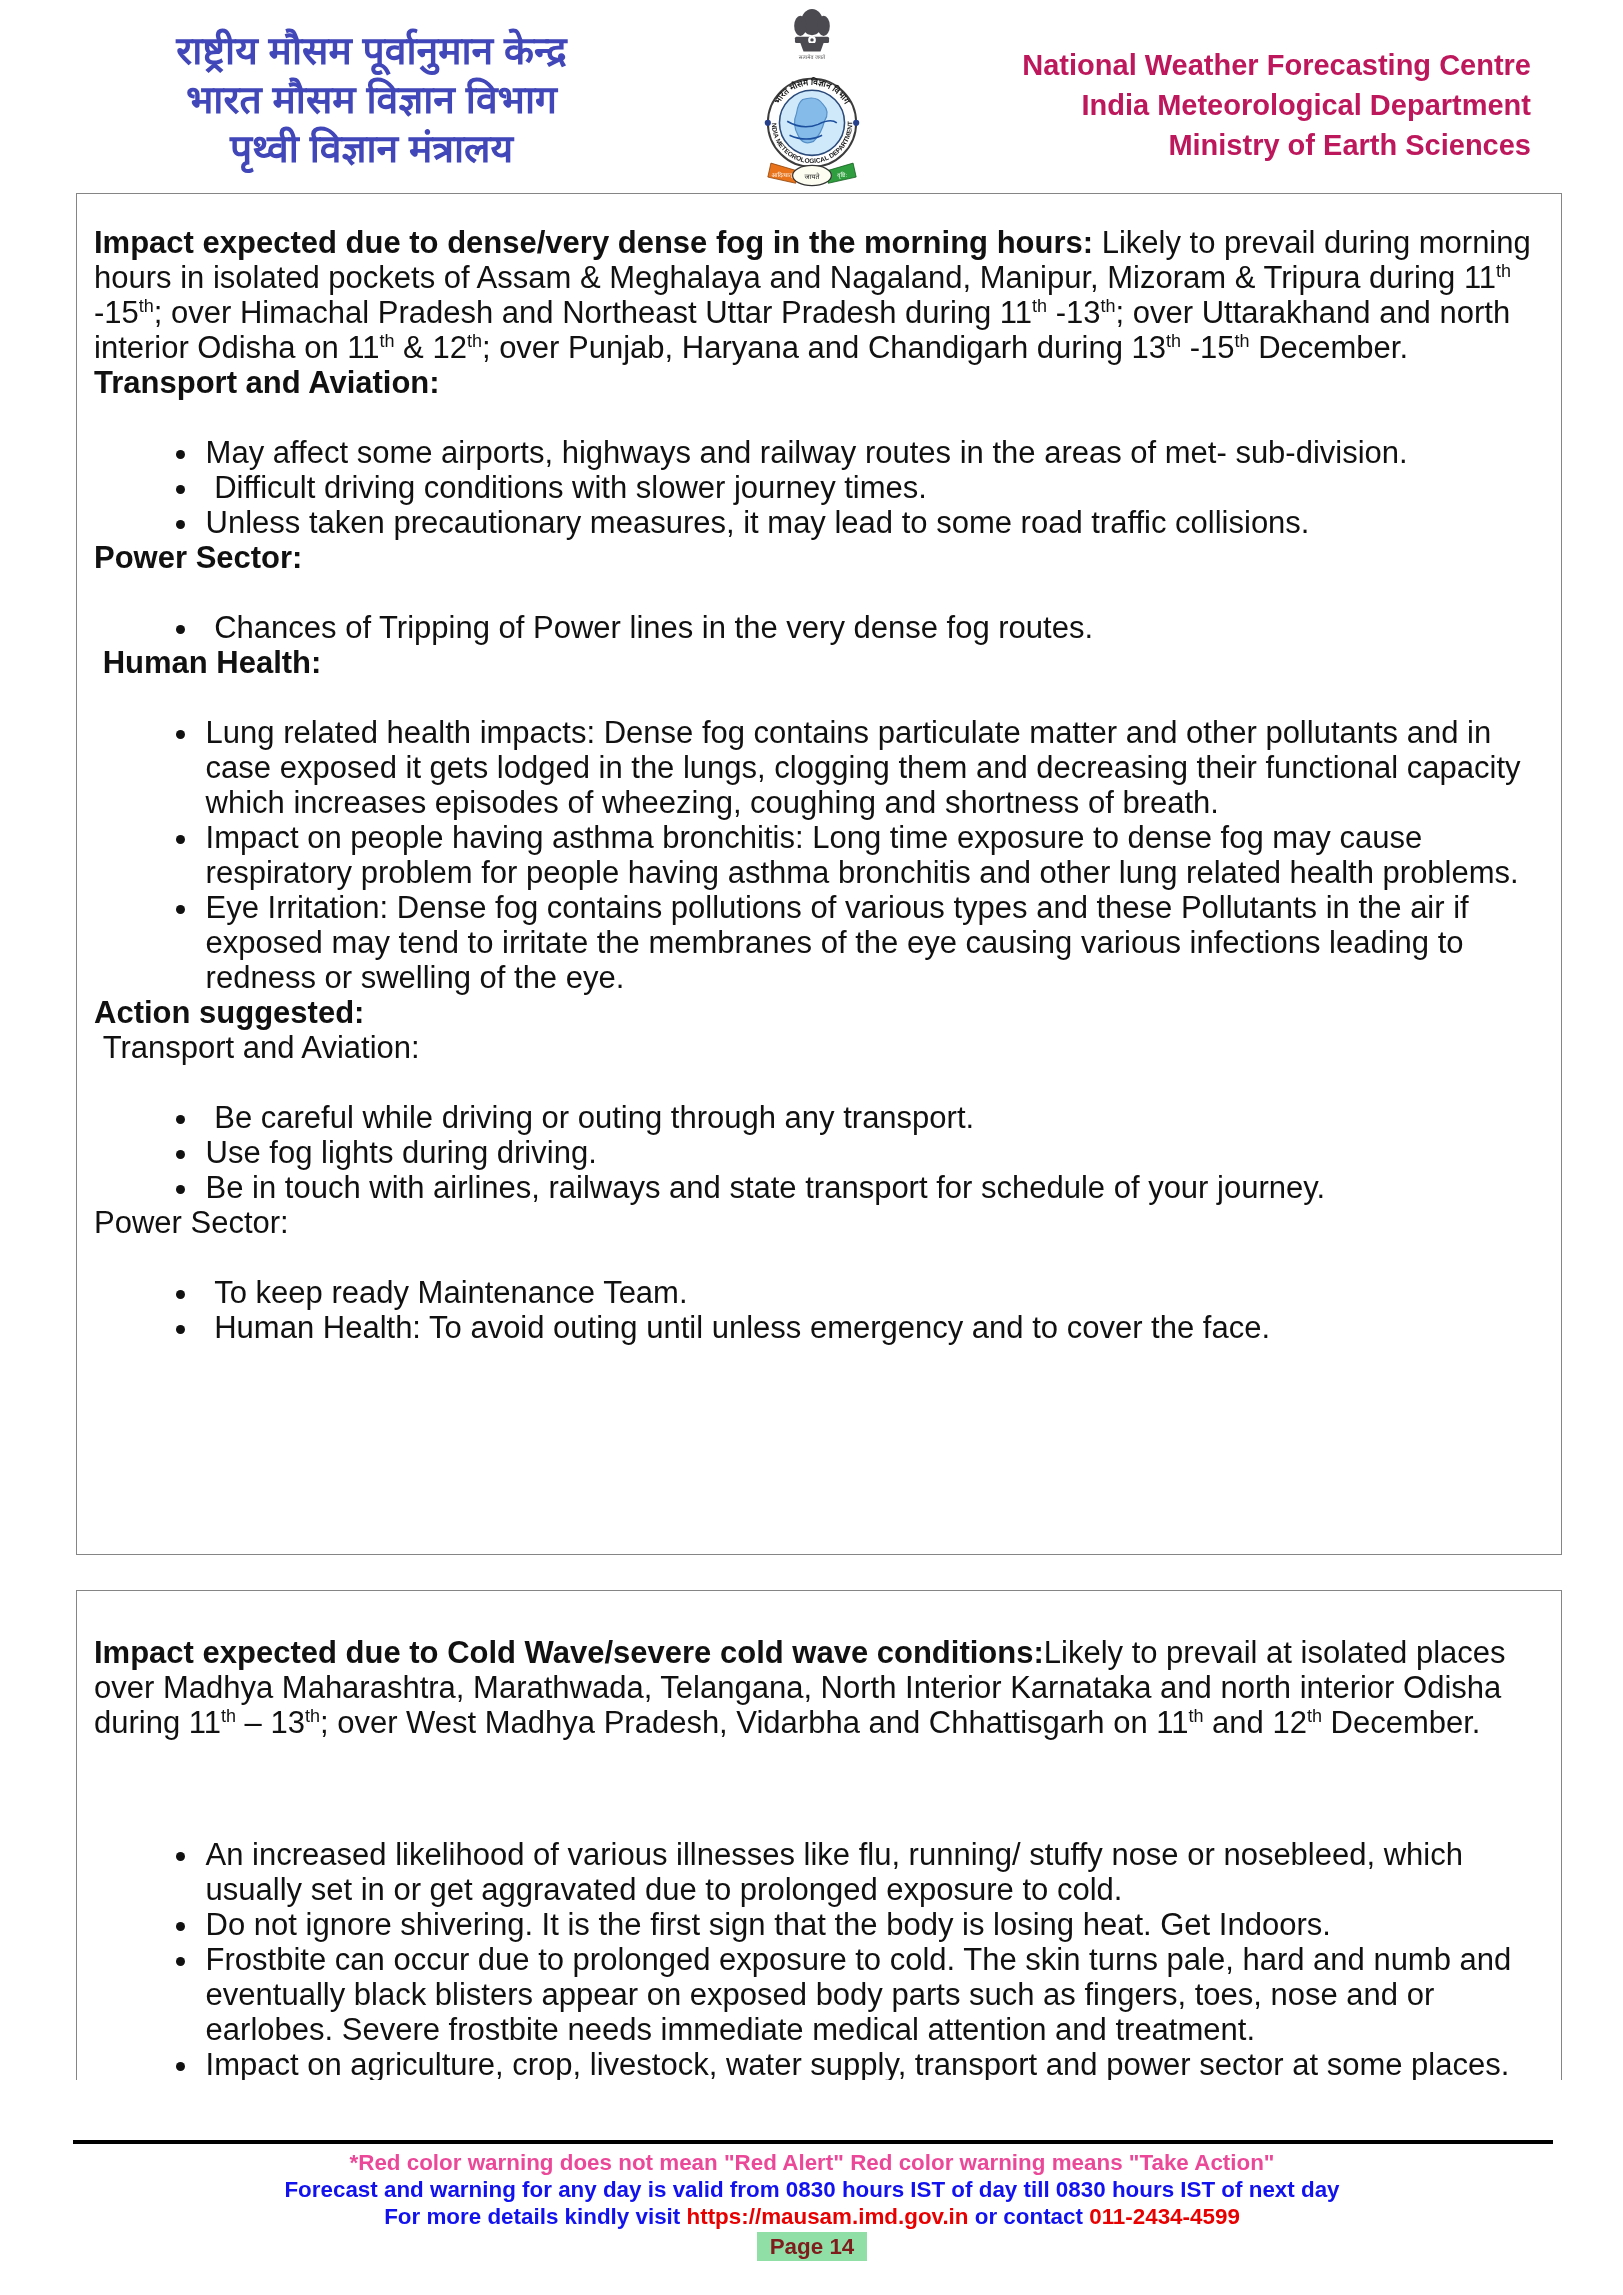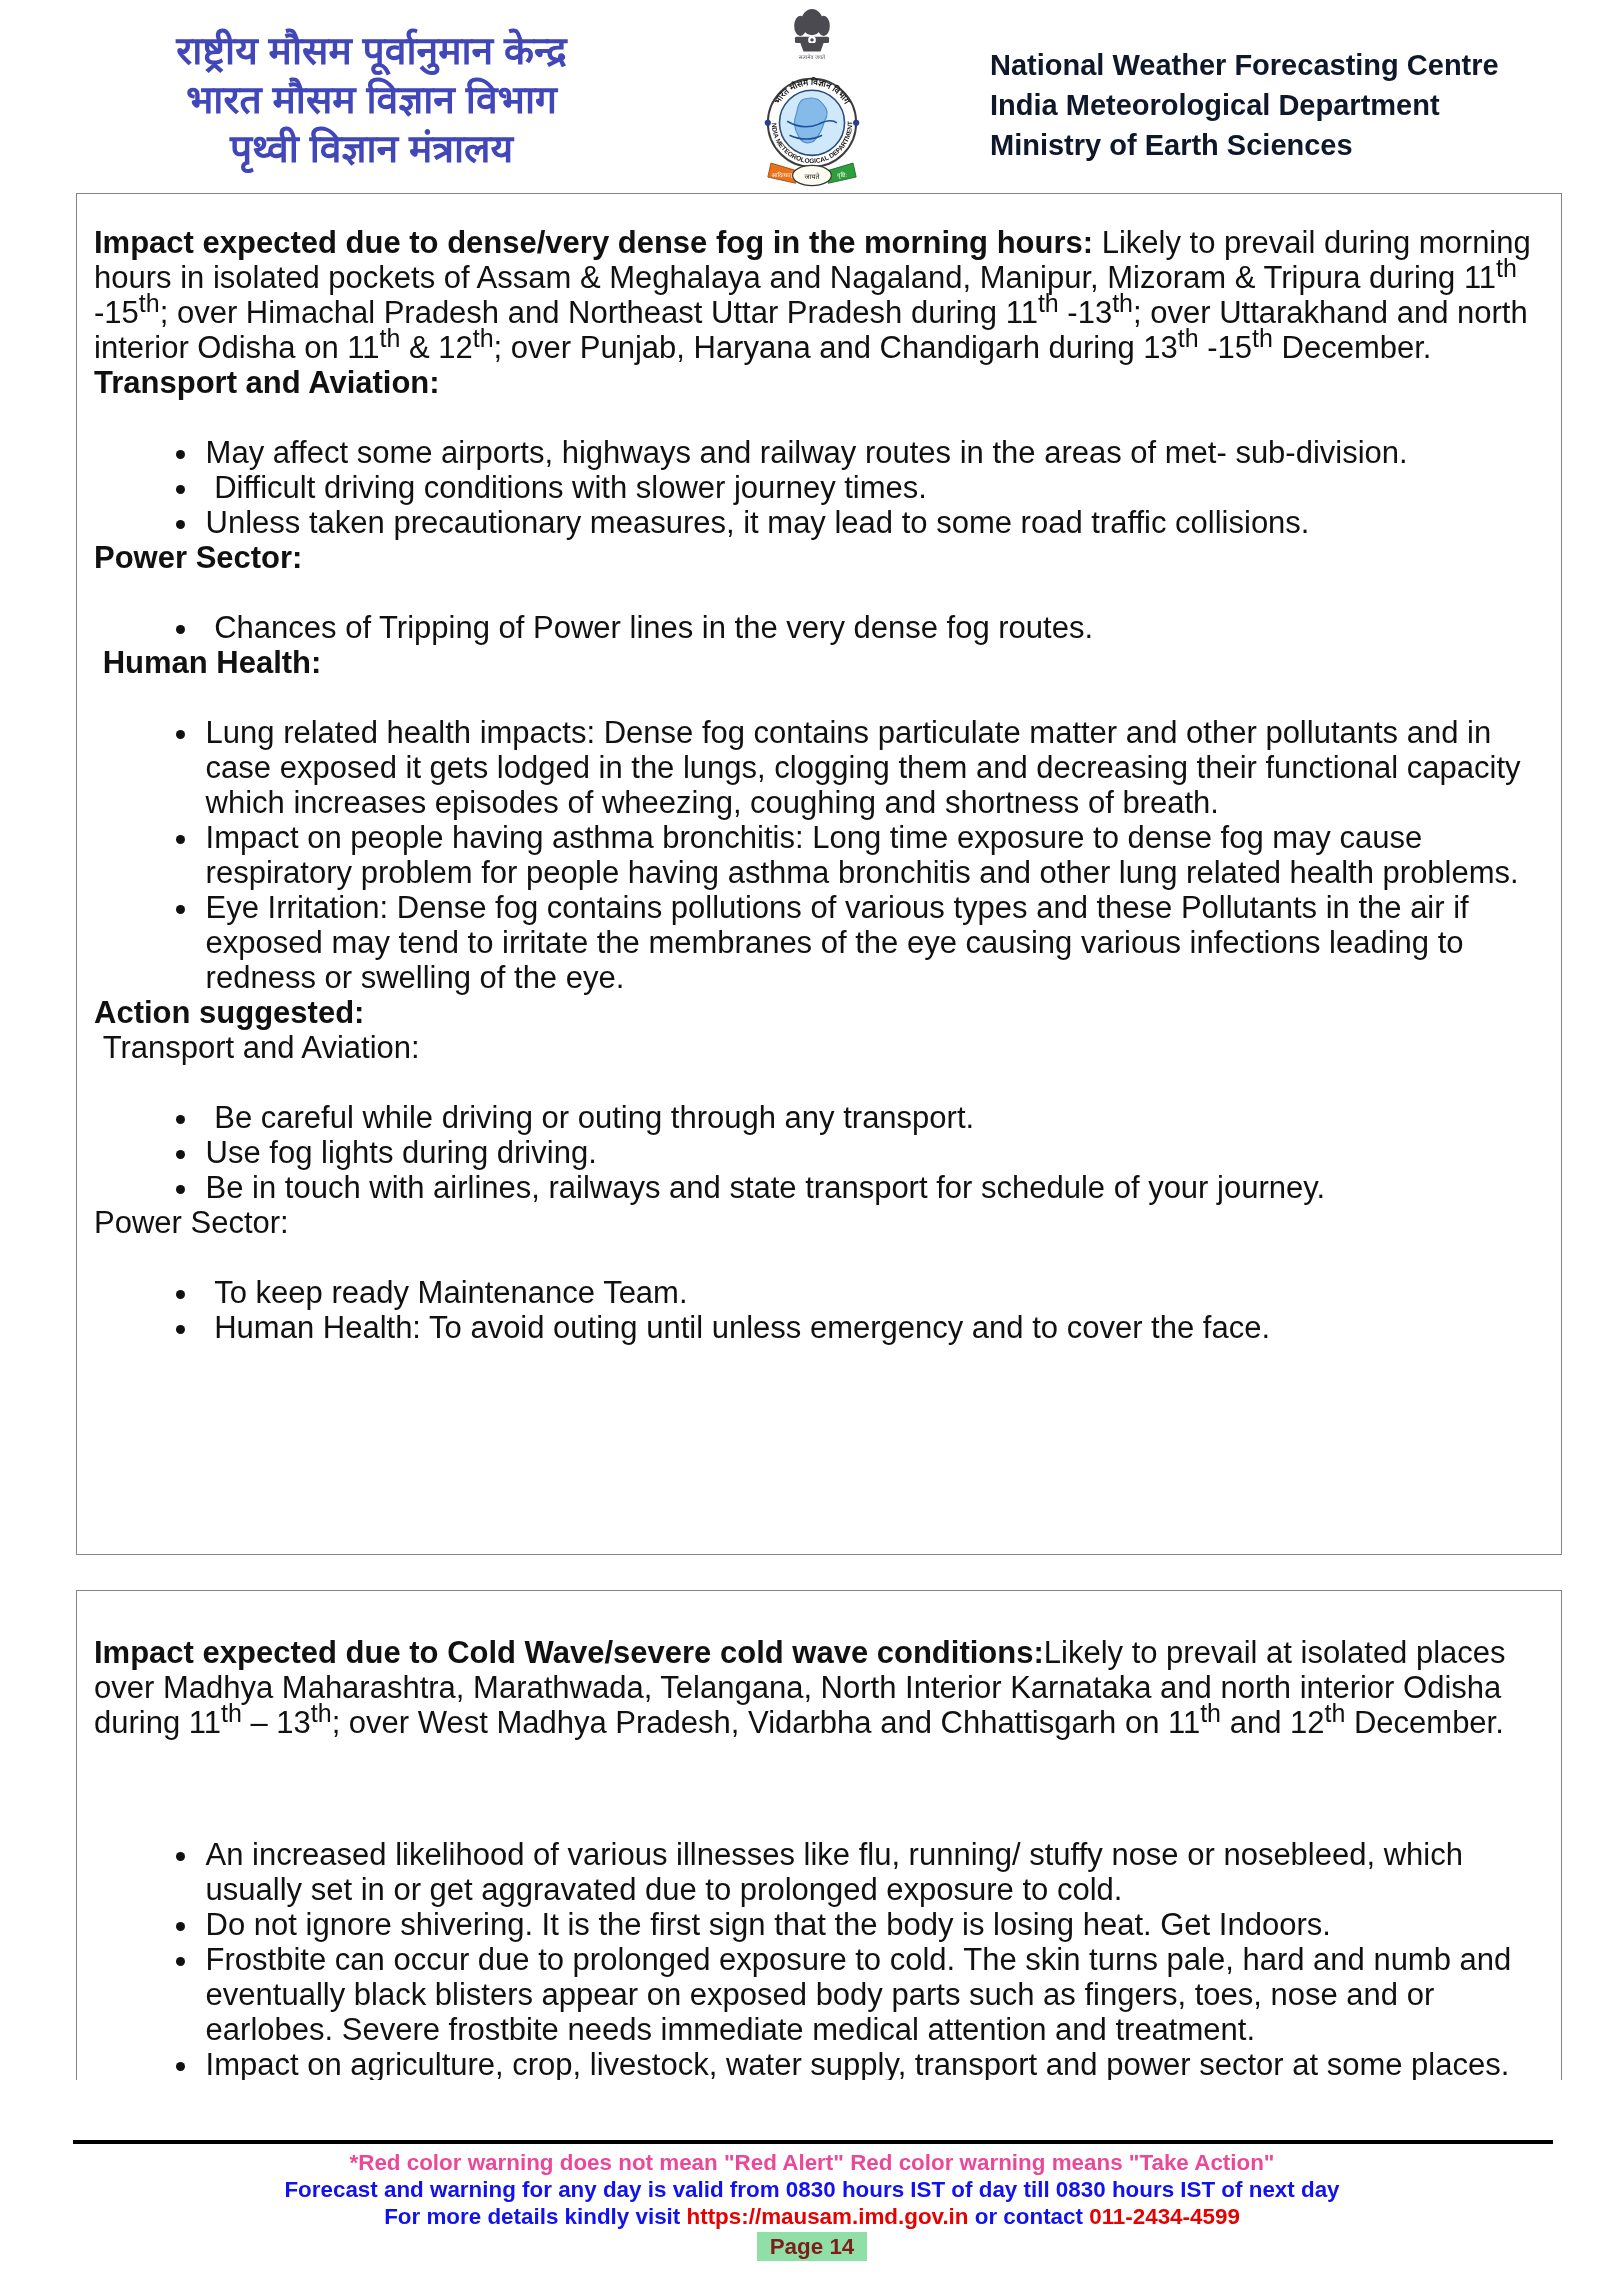--- a/index.html
+++ b/index.html
@@ -2,35 +2,35 @@
 <html style="font-size:12.4px"><head>
 <meta charset="utf-8">
 <style>
   html,body{margin:0;padding:0;background:#e8e8e8;}
   .page{position:relative;width:1624px;height:2295px;background:#ffffff;
         font-family:"Liberation Sans",sans-serif;color:#111;overflow:hidden;margin:0 auto;}
 
   
   .header-hindi{position:absolute;left:93px;top:26px;width:557px;text-align:center;
         font-weight:bold;font-size:39px;line-height:49px;color:#4146b8;}
-  .header-english{position:absolute;left:990px;top:45px;width:541px;text-align:left;
-        font-weight:bold;font-size:29px;line-height:40px;color:#0f172a;}
+  .header-english{position:absolute;left:990px;top:45px;width:541px;text-align:right;
+        font-weight:bold;font-size:29px;line-height:40px;color:#be185d;}
   .logo{position:absolute;left:760px;top:4.6px;width:104px;height:186px;}
 
   
   .doc-box{position:absolute;left:76px;width:1486px;border:1.5px solid #858585;background:#fff;
         box-sizing:border-box;padding:31px 17px 0 17px;font-size:31px;line-height:35px;}
   #fog-box{top:193px;height:1362px;}
   #cold-box{top:1590px;height:490px;border-bottom:none;overflow:hidden;padding-top:44px;}
   .doc-box p{margin:0;white-space:pre-wrap;}
   .b{font-weight:bold;}
   .blk{margin-top:35px;}
   .gap-xl{margin-top:97px !important;}
   .gap-sm{margin-top:25.5px;}
-  sup{font-size:25px;line-height:0;vertical-align:super;}
+  sup{font-size:18px;line-height:0;vertical-align:super;}
   ul.bullets{margin:35px 0 0 0;padding-left:107px;list-style:disc;}
   ul.bullets li{padding-left:4.6px;white-space:pre-wrap;}
 
   
   .footer-sep{position:absolute;top:2140px;left:73px;width:1480px;height:3.9px;background:#000;}
   .footer{position:absolute;top:2149px;left:0;width:100%;text-align:center;
         font-weight:bold;font-size:22.4px;line-height:27px;}
   .footer .red{color:#ec4899;}
   .footer .blue{color:#1112ee;}
   .footer .green{color:#00a14b;}

